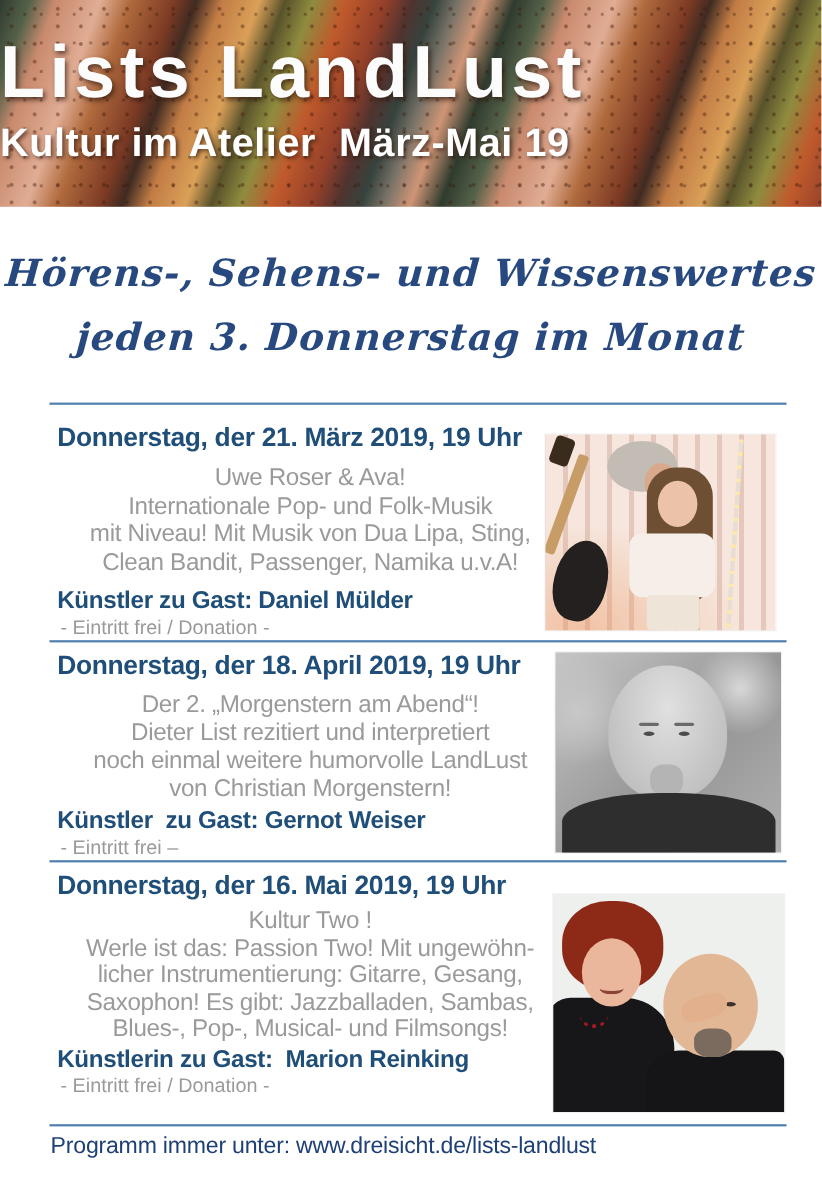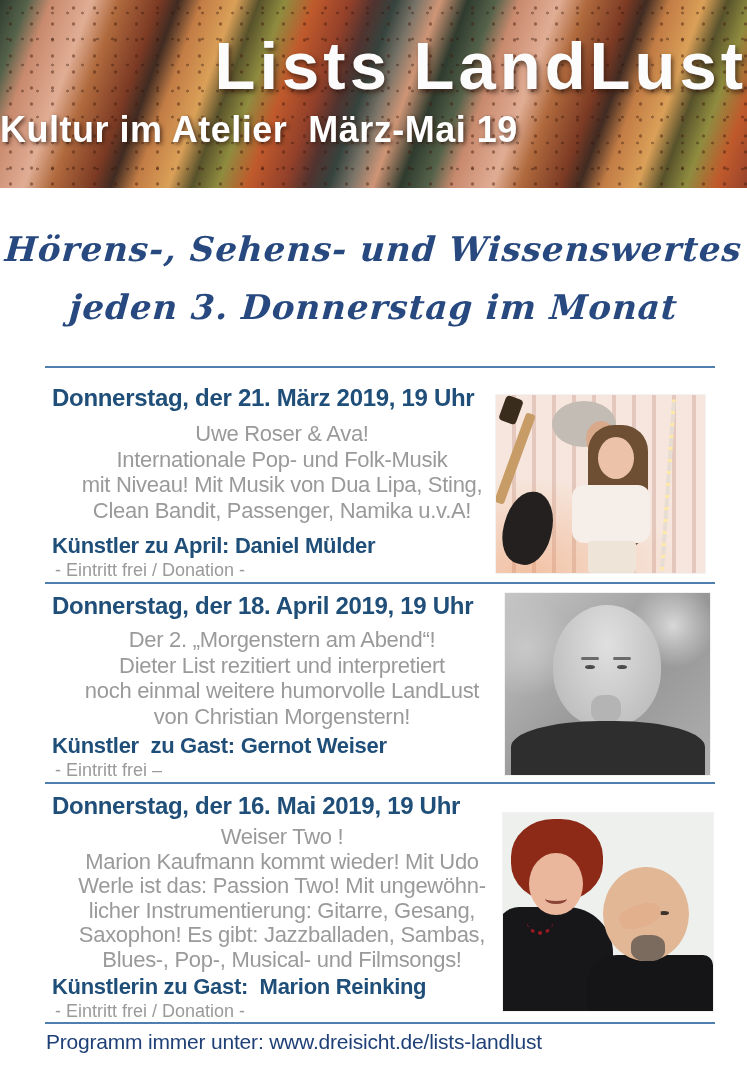--- a/index.html
+++ b/index.html
@@ -22,21 +22,21 @@
         #402b22 168px,
         #c27c45 190px, #daa058 222px,
         #58522b 244px, #8f8c3f 268px,
         #c05a2c 296px, #93402a 330px,
         #51332f 352px,
         #36433e 372px, #7a7468 392px,
         #cf9576 414px, #2f3b2e 440px);
     background-size:21px 16px, 15px 26px, auto;
   }
   .banner-title{
-    padding-top:32px;text-align:right;line-height:1;
+    padding-top:32px;text-align:left;line-height:1;
     font-size:67px;font-weight:bold;letter-spacing:4px;color:#fcfcfc;
     text-shadow:2px 3px 5px rgba(50,25,15,.7);
   }
   .banner-subtitle{
     margin-top:13px;text-align:left;line-height:1;white-space:pre;
     font-size:36px;font-weight:bold;letter-spacing:0.5px;color:#ffffff;
     text-shadow:2px 2px 4px rgba(50,25,15,.7);
   }
 
   
@@ -155,21 +155,21 @@
   <div class="rule rule1"></div>
 
   <div class="event-text ev1">
     <div class="date">Donnerstag, der 21. März 2019, 19 Uhr</div>
     <div class="desc">
         <div class="line">Uwe Roser &amp; Ava!</div>
         <div class="line">Internationale Pop- und Folk-Musik</div>
         <div class="line">mit Niveau! Mit Musik von Dua Lipa, Sting,</div>
         <div class="line">Clean Bandit, Passenger, Namika u.v.A!</div>
       </div>
-    <div class="guest">Künstler zu April: Daniel Mülder</div>
+    <div class="guest">Künstler zu Gast: Daniel Mülder</div>
     <div class="admission">- Eintritt frei / Donation -</div>
   </div>
   <div class="photo photo1">
     <div class="p1-guitar-neck"></div>
     <div class="p1-guitar-head"></div>
     <div class="p1-man-hair"></div>
     <div class="p1-man-face"></div>
     <div class="p1-guitar-body"></div>
     <div class="p1-woman-hair"></div>
     <div class="p1-woman-shirt"></div>
@@ -199,22 +199,21 @@
     <div class="p2-eye-r"></div>
     <div class="p2-goatee"></div>
     <div class="p2-shirt"></div>
   </div>
 
   <div class="rule rule3"></div>
 
   <div class="event-text ev3">
     <div class="date">Donnerstag, der 16. Mai 2019, 19 Uhr</div>
     <div class="desc">
-        <div class="line">Weiser Two !</div>
-        <div class="line">Marion Kaufmann kommt wieder! Mit Udo</div>
+        <div class="line">Kultur Two !</div>
         <div class="line">Werle ist das: Passion Two! Mit ungewöhn-</div>
         <div class="line">licher Instrumentierung: Gitarre, Gesang,</div>
         <div class="line">Saxophon!  Es gibt: Jazzballaden, Sambas,</div>
         <div class="line">Blues-, Pop-, Musical- und Filmsongs!</div>
       </div>
     <div class="guest">Künstlerin zu Gast:  Marion Reinking</div>
     <div class="admission">- Eintritt frei / Donation -</div>
   </div>
   <div class="photo photo3">
     <div class="p3-w-body"></div>

